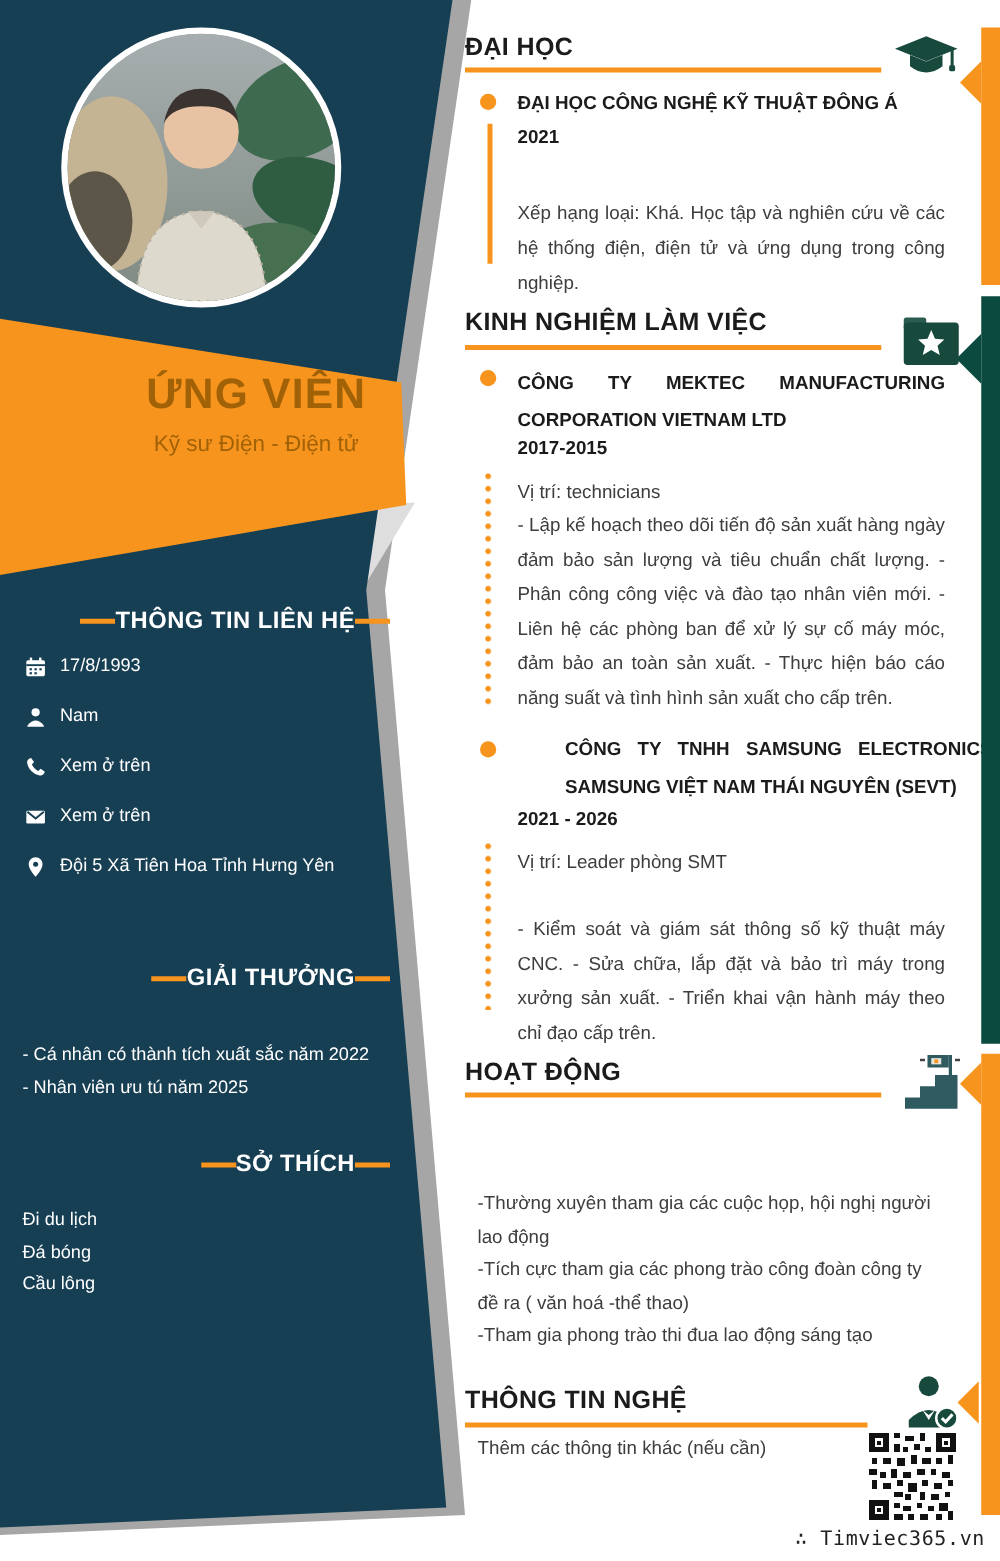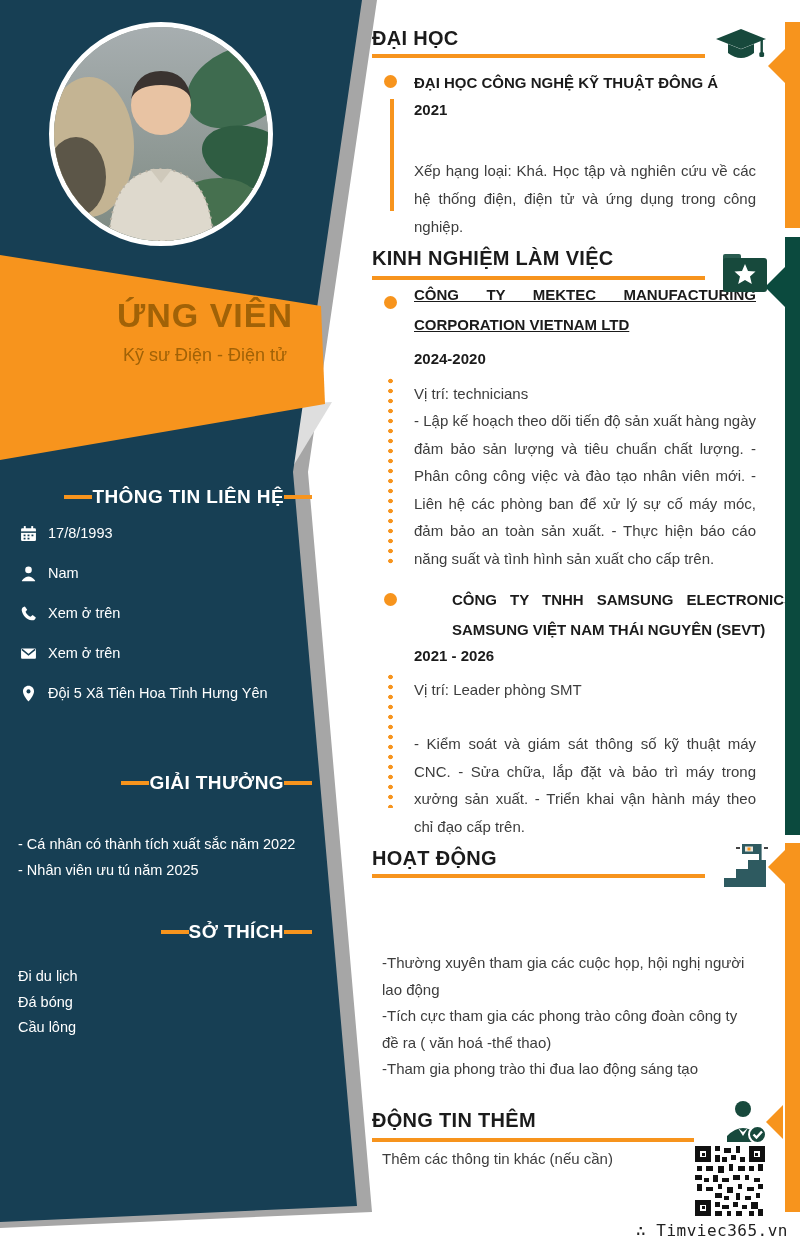--- a/index.html
+++ b/index.html
@@ -175,42 +175,42 @@
   <div class="bullet" style="top:75px;"></div>
   <div class="entry-title" style="top:68px;">ĐẠI HỌC CÔNG NGHỆ KỸ THUẬT ĐÔNG Á</div>
   <div class="entry-year" style="top:101px;">2021</div>
   <div class="solid-bar" style="top:99px;height:112px;"></div>
   <div class="body-txt just" style="top:157px;line-height:28px;">Xếp hạng loại: Khá. Học tập và nghiên cứu về các hệ thống điện, điện tử và ứng dụng trong công nghiệp.</div>
 
   <div class="sec-heading" style="top:246px;">KINH NGHIỆM LÀM VIỆC</div>
   <div class="sec-underline" style="top:276px;"></div>
 
   <div class="bullet" style="top:296px;"></div>
-  <div class="entry-title" style="top:280px;text-decoration:underline;">CÔNG TY MEKTEC MANUFACTURING CORPORATION VIETNAM LTD</div>
-  <div class="entry-year" style="top:350px;">2024-2020</div>
+  <div class="entry-title" style="top:292px;">CÔNG TY MEKTEC MANUFACTURING CORPORATION VIETNAM LTD</div>
+  <div class="entry-year" style="top:350px;">2017-2015</div>
   <div class="dot-bar" style="top:376px;height:188px;"></div>
   <div class="body-txt" style="top:380px;line-height:27px;">Vị trí: technicians</div>
   <div class="body-txt just" style="top:407px;line-height:27.5px;">- Lập kế hoạch theo dõi tiến độ sản xuất hàng ngày đảm bảo sản lượng và tiêu chuẩn chất lượng. - Phân công công việc và đào tạo nhân viên mới. - Liên hệ các phòng ban để xử lý sự cố máy móc, đảm bảo an toàn sản xuất. - Thực hiện báo cáo năng suất và tình hình sản xuất cho cấp trên.</div>
 
   <div class="bullet" style="top:593px;"></div>
   <div class="entry-title" style="top:585px;margin-left:38px;">CÔNG TY TNHH SAMSUNG ELECTRONICS SAMSUNG VIỆT NAM THÁI NGUYÊN (SEVT)</div>
   <div class="entry-year" style="top:647px;">2021 - 2026</div>
   <div class="dot-bar" style="top:672px;height:136px;"></div>
   <div class="body-txt" style="top:676px;line-height:27px;">Vị trí: Leader phòng SMT</div>
   <div class="body-txt just" style="top:730px;line-height:27.5px;">- Kiểm soát và giám sát thông số kỹ thuật máy CNC. - Sửa chữa, lắp đặt và bảo trì máy trong xưởng sản xuất. - Triển khai vận hành máy theo chỉ đạo cấp trên.</div>
 
   <div class="sec-heading" style="top:846px;">HOẠT ĐỘNG</div>
   <div class="sec-underline" style="top:874px;"></div>
   <div class="act-txt" style="top:950px;color:#3d3d3d;line-height:26.5px;">
     <div>-Thường xuyên tham gia các cuộc họp, hội nghị người lao động</div>
     <div>-Tích cực tham gia các phong trào công đoàn công ty đề ra  ( văn hoá -thể thao)</div>
     <div>-Tham gia phong trào thi đua lao động sáng tạo</div>
   </div>
 
-  <div class="sec-heading" style="top:1108px;">ĐỘNG TIN THÊM</div>
+  <div class="sec-heading" style="top:1108px;">THÔNG TIN NGHỆ</div>
   <div class="sec-underline" style="top:1138px;width:322px;"></div>
   <div class="act-txt" style="top:1150px;color:#3d3d3d;">Thêm các thông tin khác (nếu cần)</div>
 
   <div class="edge-bar" style="top:22px;height:206px;background:#F7941D;"></div>
   <div class="notch" style="left:768px;top:49px;border-width:17px 17px 17px 0;border-color:transparent #F7941D transparent transparent;"></div>
 
   <div class="edge-bar" style="top:237px;height:598px;background:#0B4A3E;"></div>
   <div class="notch" style="left:765px;top:267px;border-width:20px 20px 20px 0;border-color:transparent #0B4A3E transparent transparent;"></div>
 
   <div class="edge-bar" style="top:843px;height:369px;background:#F7941D;"></div>

